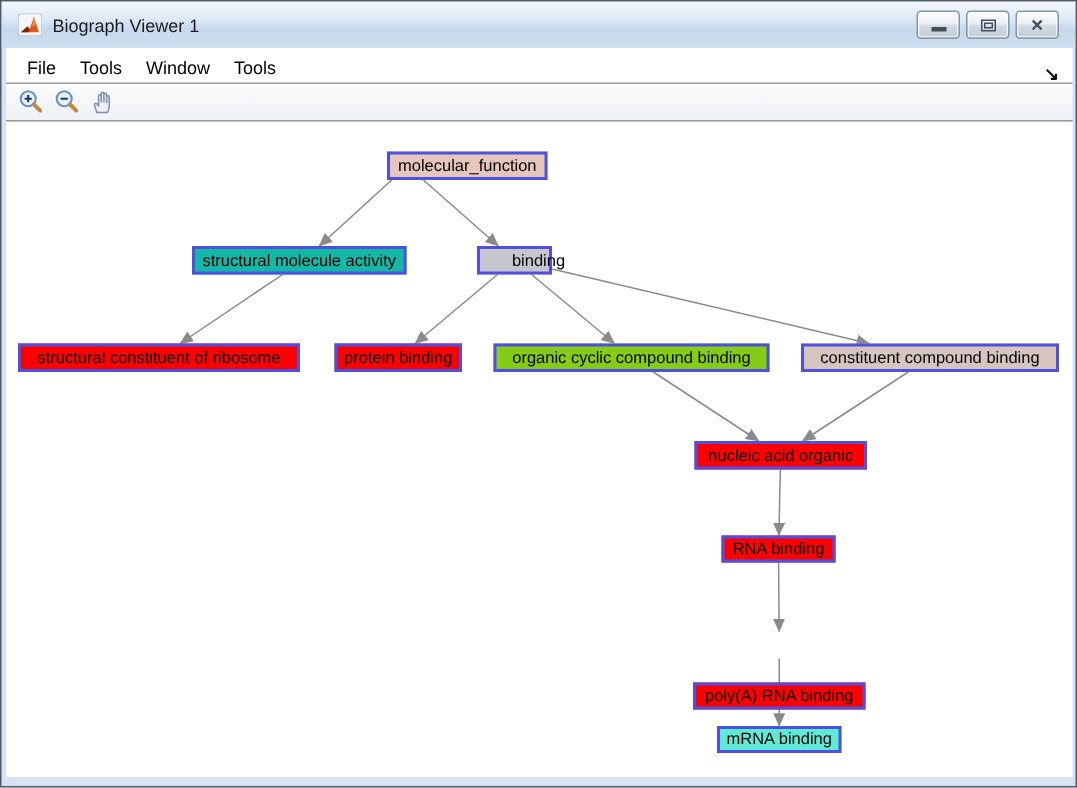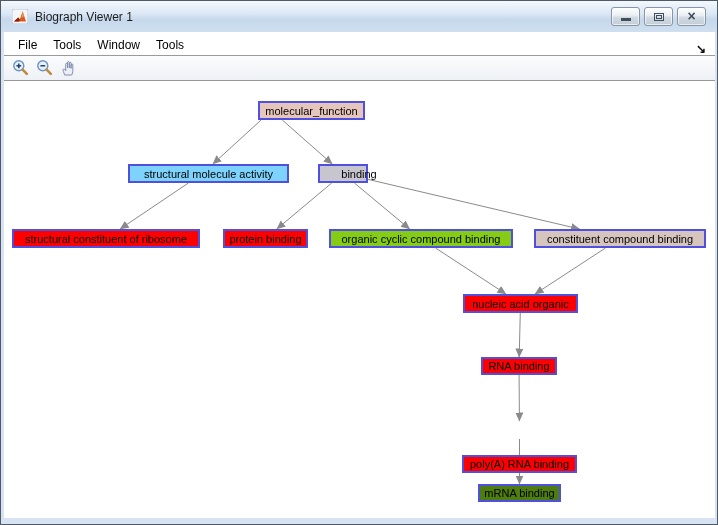--- a/index.html
+++ b/index.html
@@ -129,25 +129,25 @@
           <line x1="353.4" y1="182" x2="408.6" y2="228" stroke="#8a8a8a" stroke-width="1" marker-end="url(#arrow)"></line>
           <line x1="367" y1="178.3664259927798" x2="578.5153846153846" y2="228" stroke="#8a8a8a" stroke-width="1" marker-end="url(#arrow)"></line>
           <line x1="434.5423076923077" y1="247" x2="504.9576923076923" y2="293" stroke="#8a8a8a" stroke-width="1" marker-end="url(#arrow)"></line>
           <line x1="604.4576923076924" y1="247" x2="534.0423076923076" y2="293" stroke="#8a8a8a" stroke-width="1" marker-end="url(#arrow)"></line>
           <line x1="519.272" y1="312" x2="518.216" y2="356" stroke="#8a8a8a" stroke-width="1" marker-end="url(#arrow)"></line>
           <line x1="518.0703125" y1="374" x2="518.4296875" y2="420" stroke="#8a8a8a" stroke-width="1" marker-end="url(#arrow)"></line>
           <line x1="518.5" y1="438" x2="518.5" y2="483" stroke="#8a8a8a" stroke-width="1" marker-end="url(#arrow)"></line>
         </g>
     </svg>
   <div class="gnode" style="left: 217px; top: 100px; width: 107px; height: 19px; background: rgb(230, 198, 188); border-color: rgb(80, 80, 224); margin-left: 40px;">molecular_function</div>
-      <div class="gnode" style="left: 127px; top: 163px; width: 161px; height: 19px; background: #7dd3fc; border-color: rgb(80, 80, 224);">structural molecule activity</div>
+      <div class="gnode" style="left: 127px; top: 163px; width: 143px; height: 19px; background: #14b8a6; border-color: rgb(80, 80, 224);">structural molecule activity</div>
       <div class="gnode" style="left: 317px; top: 163px; width: 50px; height: 19px; background: rgb(199, 198, 206); border-color: rgb(80, 80, 224); padding-left: 32px;">binding</div>
       <div class="gnode" style="left: 11px; top: 228px; width: 188px; height: 19px; background: rgb(255, 0, 0); border-color: rgb(80, 80, 224);">structural constituent of ribosome</div>
       <div class="gnode" style="left: 222px; top: 228px; width: 85px; height: 19px; background: rgb(255, 0, 0); border-color: rgb(80, 80, 224);">protein binding</div>
       <div class="gnode" style="left: 328px; top: 228px; width: 184px; height: 19px; background: #84cc16; border-color: rgb(80, 80, 224);">organic cyclic compound binding</div>
       <div class="gnode" style="left: 533px; top: 228px; width: 172px; height: 19px; background: rgb(214, 196, 190); border-color: rgb(80, 80, 224);">constituent compound binding</div>
       <div class="gnode" style="left: 462px; top: 293px; width: 115px; height: 19px; background: rgb(255, 0, 0); border-color: rgb(80, 80, 224);">nucleic acid organic</div>
       <div class="gnode" style="left: 480px; top: 356px; width: 76px; height: 18px; background: rgb(255, 0, 0); border-color: rgb(80, 80, 224);">RNA binding</div>
       <div class="gnode" style="left: 461px; top: 420px; width: 115px; height: 18px; background: rgb(255, 0, 0); border-color: rgb(80, 80, 224); margin-top: 34px;">poly(A) RNA binding</div>
-      <div class="gnode" style="left: 477px; top: 483px; width: 83px; height: 18px; background: #4d7c0f; border-color: rgb(80, 80, 224);">mRNA binding</div>
+      <div class="gnode" style="left: 477px; top: 483px; width: 83px; height: 18px; background: #5eead4; border-color: rgb(80, 80, 224);">mRNA binding</div>
     </div>
 
 </div>
 
 </body></html>

